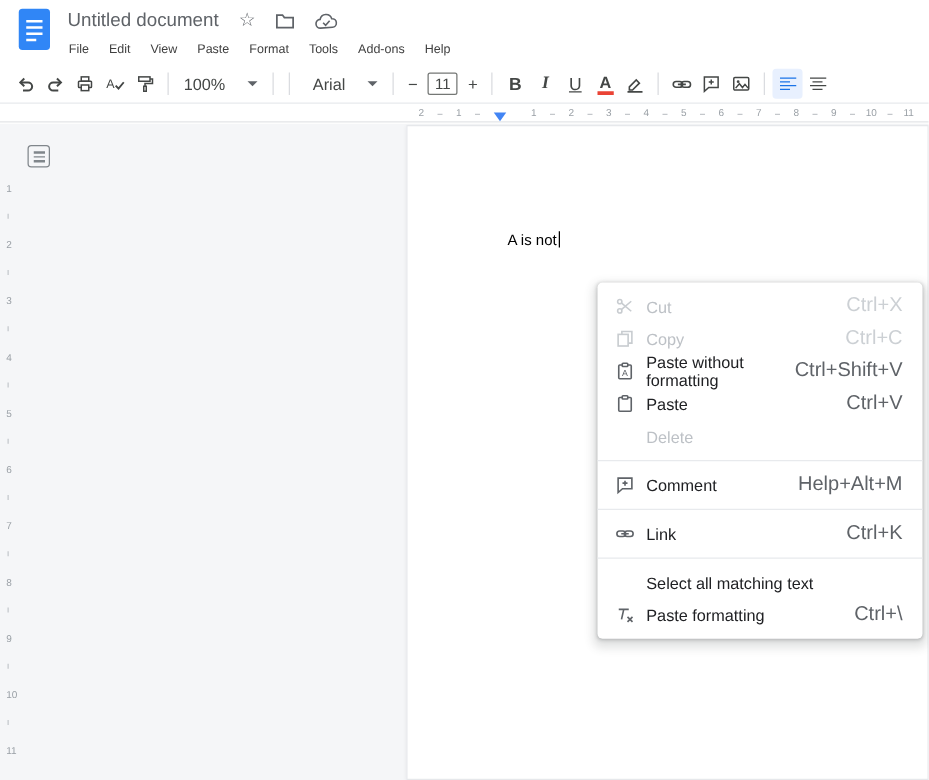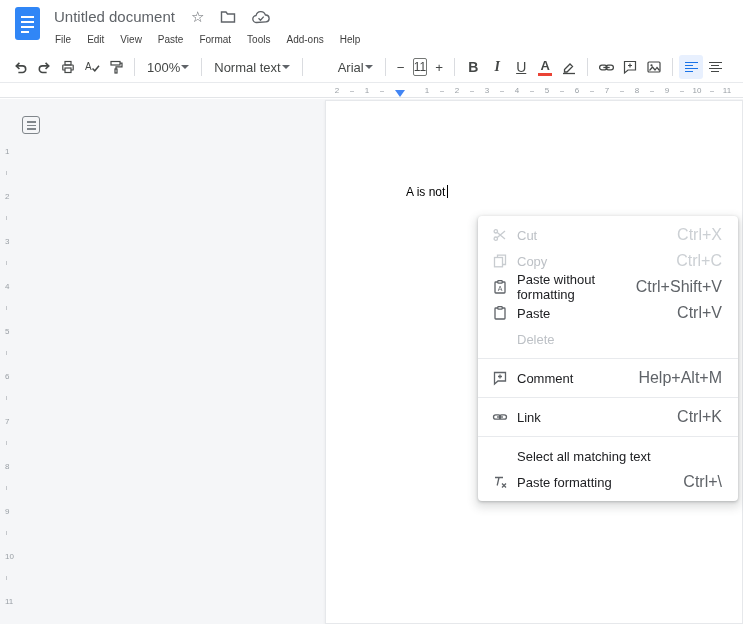--- a/index.html
+++ b/index.html
@@ -21,21 +21,21 @@
   .menu-row { position: absolute; left: 47px; top: 29px; display: flex; align-items: center; height: 20px; }
   .menu-item { padding: 2px 8px; font-size: 10px; color: #404040; border-radius: 3px; cursor: pointer; }
   .last-edit { margin-left: 10px; color: #5f6368; text-decoration: underline; font-size: 12.5px; cursor: pointer; }
 
   
   .toolbar { position: absolute; left: 0; top: 52px; width: 743px; height: 30px; display: flex; align-items: center; padding-left: 8px; background: #fff; }
   .tb-btn { width: 24px; height: 24px; display: flex; align-items: center; justify-content: center; border: none; background: transparent; color: #444746; border-radius: 3px; cursor: pointer; font-family: inherit; flex: 0 0 auto; }
   .tb-btn svg { display: block; }
   .tb-btn.selected { background: #e8f0fe; color: #1a73e8; }
   .tb-sep { width: 1px; height: 18px; background: #dadce0; margin: 0 6px; flex: 0 0 auto; }
-  .tb-dd { display: flex; align-items: center; gap: 1px; padding: 0 6px; height: 24px; color: #444746; cursor: pointer; border-radius: 3px; flex: 0 0 auto; }
+  .tb-dd { display: flex; align-items: center; gap: 18px; padding: 0 6px; height: 24px; color: #444746; cursor: pointer; border-radius: 3px; flex: 0 0 auto; }
   .tb-dd.font { width: 70px; justify-content: flex-end; }
   .caret { width: 0; height: 0; border-left: 4px solid transparent; border-right: 4px solid transparent; border-top: 4px solid #5f6368; }
   .size-box { width: 24px; height: 18px; border: 1px solid #747775; border-radius: 2px; display: flex; align-items: center; justify-content: center; font-size: 12px; color: #444746; margin: 0 3px; cursor: text; }
   .fmt-letter { font-size: 14px; font-weight: bold; }
   .fmt-italic { font-style: italic; font-family: "Liberation Serif", serif; }
   .fmt-under { text-decoration: underline; font-weight: normal; }
   .color-a { font-size: 13px; font-weight: bold; line-height: 1; border-bottom: 3px solid #ea4335; padding: 0 2px 1px; }
   .align-bars { width: 13px; height: 11px; display: flex; flex-direction: column; justify-content: space-between; }
   .align-bars span { height: 1.6px; background: currentColor; display: block; }
   .al-left span:nth-child(even) { width: 8px; }
@@ -52,21 +52,21 @@
   .v-ruler { position: absolute; left: 0; top: 0; width: 16px; height: 100%; }
   .v-num { position: absolute; left: 5px; font-size: 8px; color: #9aa0a6; transform: translateY(-50%); }
   .v-tick { position: absolute; left: 6px; width: 1px; height: 4px; background: #c4c7cb; }
   .outline-btn { position: absolute; left: 22px; top: 17px; width: 18px; height: 18px; border: 1.5px solid #80868b; border-radius: 3px; cursor: pointer; padding-top: 3px; background: transparent; }
   .outline-btn span { display: block; width: 9px; height: 1.5px; background: #80868b; margin: 0 auto 2px; }
   .page { position: absolute; left: 325px; top: 1px; width: 418px; height: 524px; background: #fff; border: 1px solid #e6e8eb; box-shadow: 0 1px 3px rgba(0,0,0,0.06); cursor: text; }
   .doc-text { position: absolute; left: 80px; top: 84px; font-size: 12px; color: #000; white-space: pre; }
   .text-cursor { display: inline-block; width: 1px; height: 13px; background: #000; vertical-align: -2px; margin-left: 2px; }
 
   
-  .context-menu { position: absolute; left: 478px; top: 216px; width: 260px; background: #fff; border-radius: 4px; padding: 6px 0; box-shadow: 0 1px 3px rgba(60,64,67,.3), 0 4px 8px 3px rgba(60,64,67,.15); z-index: 10; }
+  .context-menu { position: absolute; left: 478px; top: 226px; width: 260px; background: #fff; border-radius: 4px; padding: 6px 0; box-shadow: 0 1px 3px rgba(60,64,67,.3), 0 4px 8px 3px rgba(60,64,67,.15); z-index: 10; }
   .cm-item { display: flex; align-items: center; height: 26px; padding: 0 16px 0 14px; cursor: pointer; color: #202124; }
   .cm-icon { width: 16px; height: 16px; margin-right: 9px; color: #5f6368; flex: 0 0 auto; }
   .cm-icon svg { display: block; }
   .cm-label { font-size: 13px; }
   .cm-shortcut { margin-left: auto; font-size: 16px; color: #5f6368; padding-left: 20px; }
   .cm-item.disabled { cursor: default; }
   .cm-item.disabled .cm-label { color: #bdc1c6; }
   .cm-item.disabled .cm-shortcut { color: #ccd0d4; }
   .cm-item.disabled .cm-icon { color: #c8ccd0; }
   .cm-sep { height: 1px; background: #e8eaed; margin: 6px 0; }
@@ -144,24 +144,20 @@
           <path d="M12 4.2 h2 v3.6 H8 v2.2" fill="none" stroke="currentColor" stroke-width="1.2"></path>
           <rect x="7" y="10" width="2" height="4" fill="none" stroke="currentColor" stroke-width="1.2"></rect>
         </svg>
       </button>
     <div class="tb-sep"></div>
     <div class="tb-dd">
         <span>100%</span>
         <span class="caret"></span>
       </div>
     <div class="tb-sep"></div>
-    <div class="tb-dd">
-        <span>Normal text</span>
-        <span class="caret"></span>
-      </div>
     <div class="tb-sep"></div>
     <div class="tb-dd font">
         <span>Arial</span>
         <span class="caret"></span>
       </div>
     <div class="tb-sep"></div>
     <button class="tb-btn" style="width:18px">−</button>
     <div class="size-box">11</div>
     <button class="tb-btn" style="width:18px">+</button>
     <div class="tb-sep"></div>

